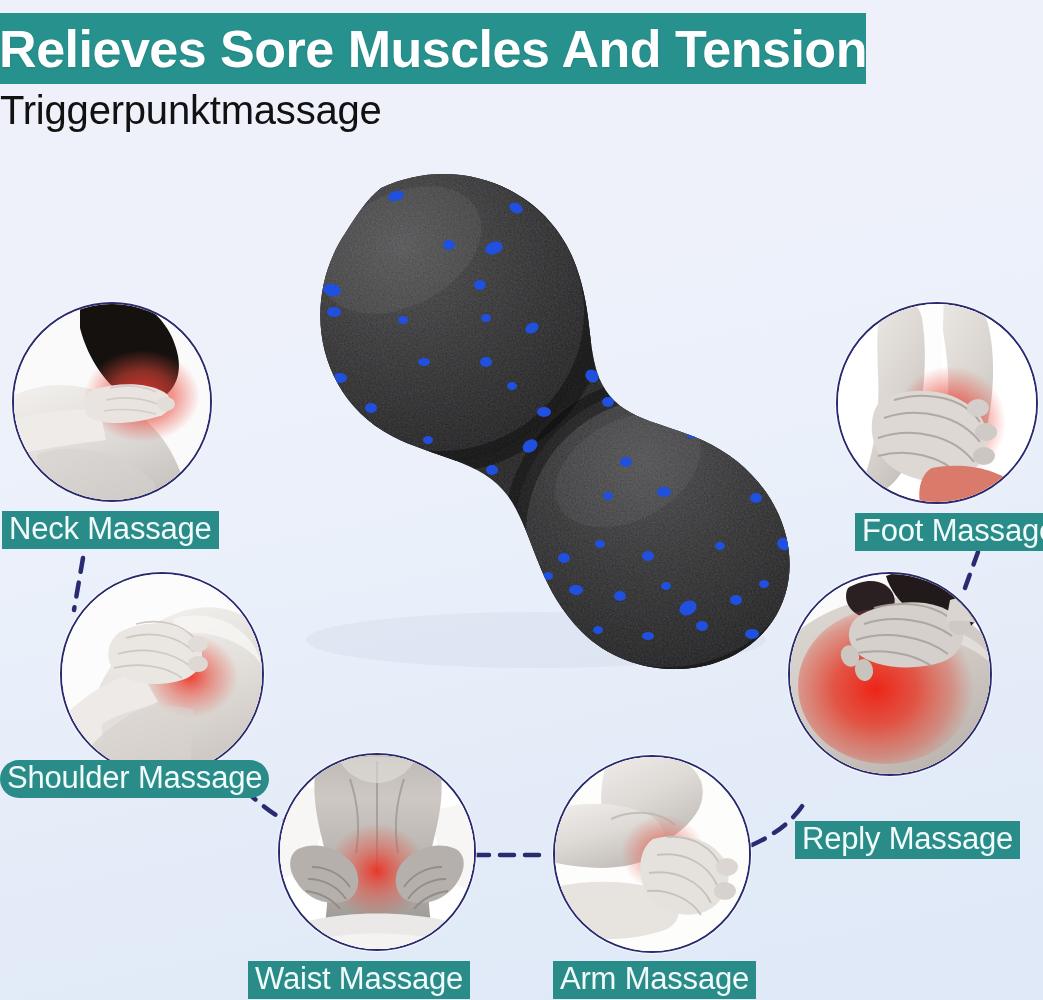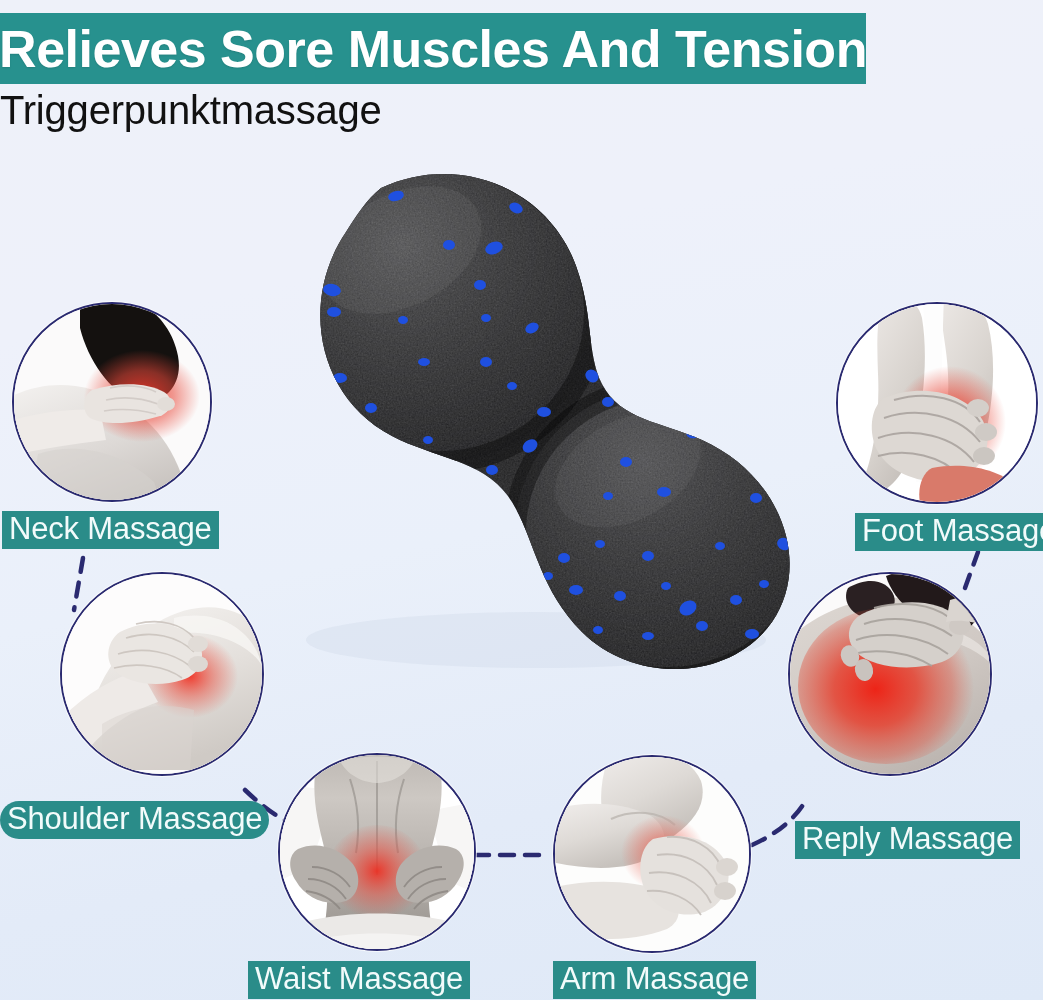--- a/index.html
+++ b/index.html
@@ -323,21 +323,21 @@
         <path d="M 64 64 C 90 56, 116 62, 132 78"></path>
         <path d="M 56 80 C 82 72, 110 78, 128 92"></path>
         <path d="M 52 94 C 76 88, 104 92, 120 104"></path>
       </g>
       <ellipse cx="136" cy="70" rx="10" ry="8" fill="#e1dcd7"></ellipse>
       <ellipse cx="136" cy="90" rx="10" ry="8" fill="#ddd8d3"></ellipse>
 
       <path d="M 40 150 C 70 132, 104 128, 132 136 L 128 196 L 40 196 Z" fill="#d9d4cf" opacity="0.5"></path>
     </svg>
   </div>
-  <div class="badge" style="left:0px; top:801px;border-radius:19px;">Shoulder Massage</div>
+  <div class="badge" style="left:0px; top:760px;border-radius:19px;">Shoulder Massage</div>
 
   <div class="bubble" style="left:278px; top:753px; width:194px; height:194px;">
     <svg class="photo" viewBox="0 0 194 194">
       <defs>
         <radialGradient id="painWa" cx="50%" cy="48%" r="50%">
           <stop offset="0%" stop-color="#ee2d20" stop-opacity="0.92"></stop>
           <stop offset="50%" stop-color="#e85042" stop-opacity="0.5"></stop>
           <stop offset="100%" stop-color="#e85042" stop-opacity="0"></stop>
         </radialGradient>
         <linearGradient id="skW" x1="0.5" y1="0" x2="0.5" y2="1">

